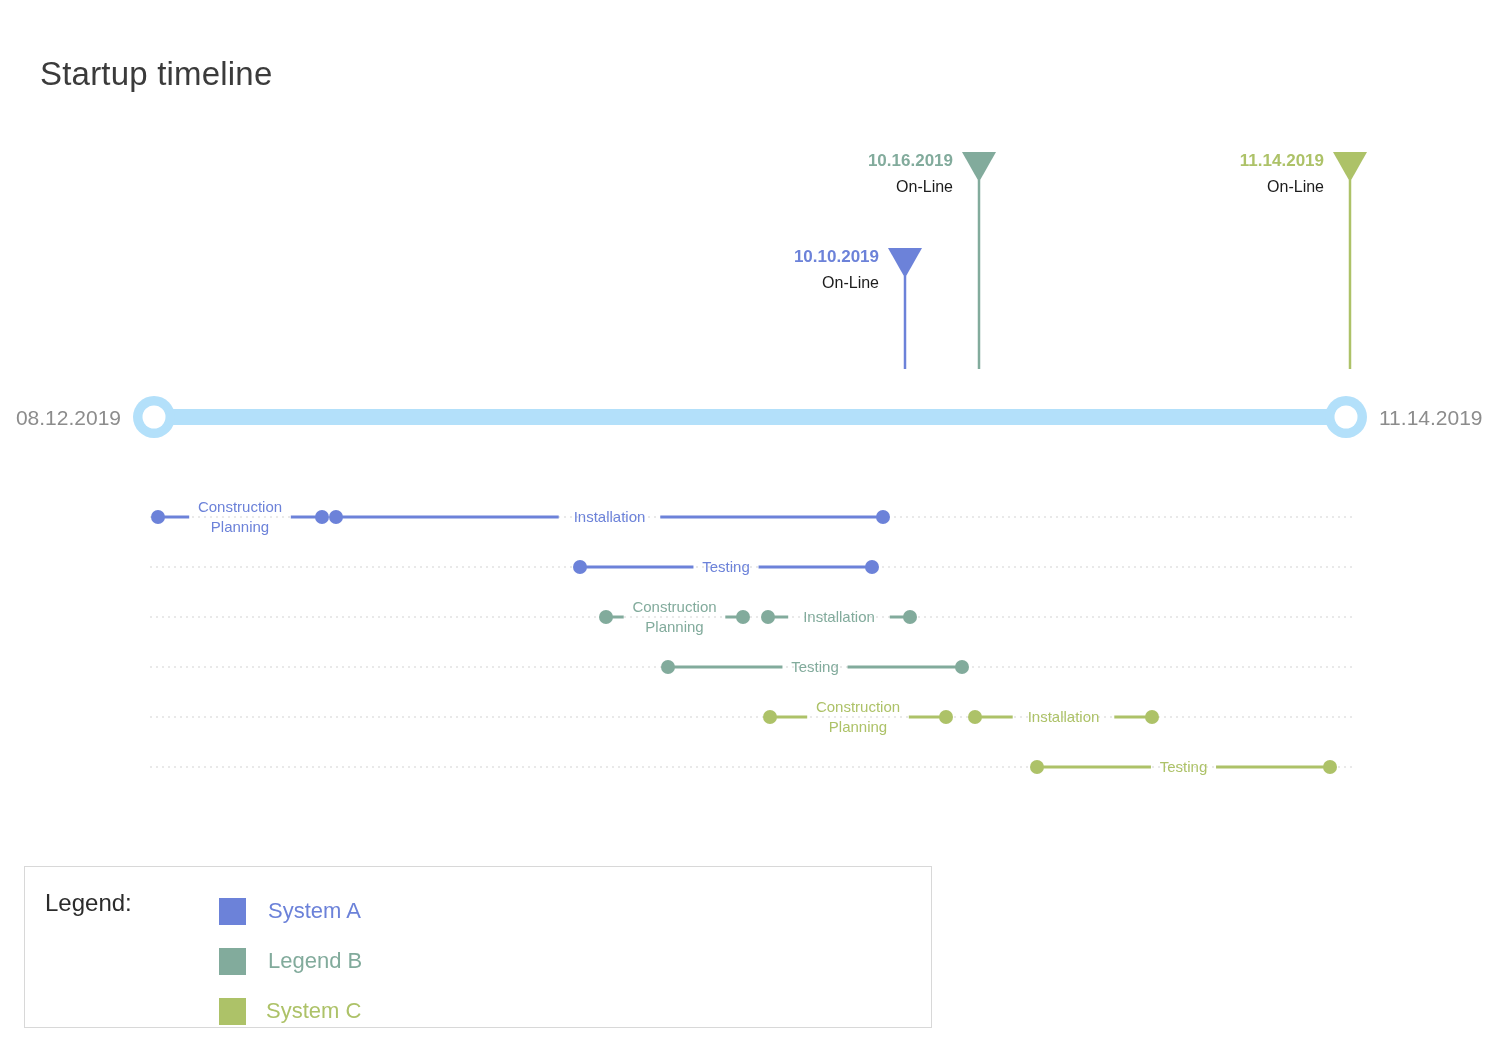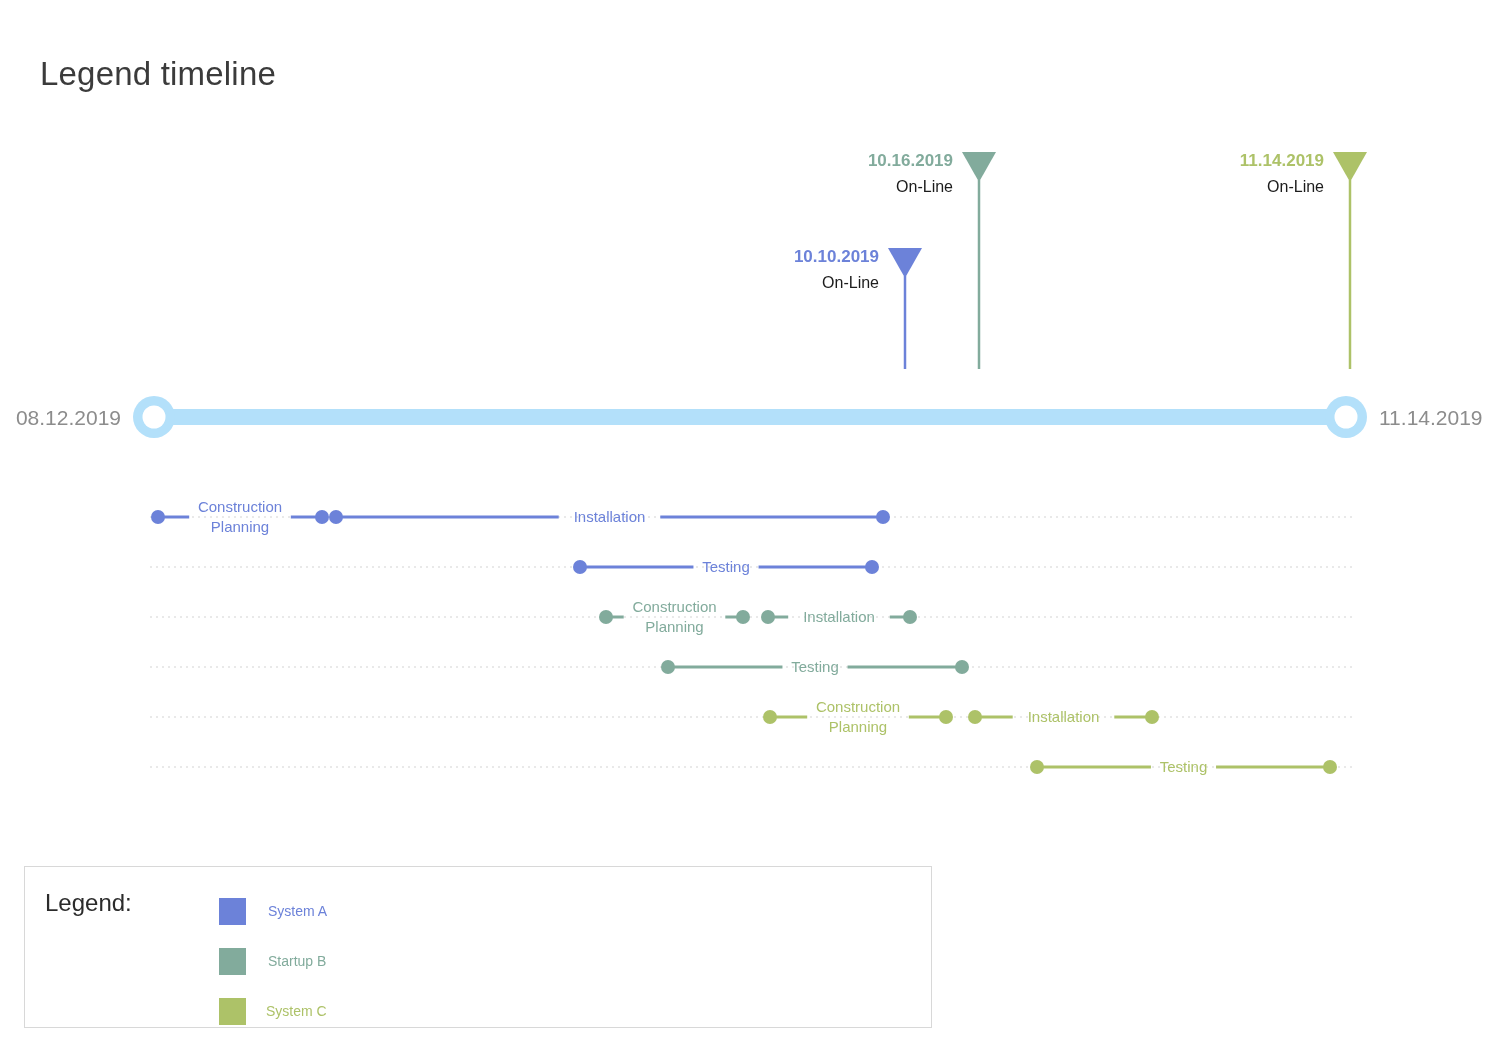--- a/index.html
+++ b/index.html
@@ -61,27 +61,27 @@
     align-items: center;
     height: 50px;
   }
   .legend-swatch {
     width: 27px;
     height: 27px;
     flex: 0 0 27px;
   }
   .legend-text {
     margin-left: 22px;
-    font-size: 14px;
+    font-size: 22px;
   }
 </style>
 </head>
 <body>
 
-<div id="page-title">Legend timeline</div>
+<div id="page-title">Startup timeline</div>
 
 <svg id="chart-svg" width="1500" height="860">
     <g>
       <path d="M 888 248 L 922 248 L 905 278 Z" fill="#6c82d9"></path>
       <line x1="905" y1="276" x2="905" y2="369" stroke="#6c82d9" stroke-width="2.5"></line>
     </g>
     <text x="879" y="262" text-anchor="end" class="ms-date" fill="#6c82d9">10.10.2019</text>
     <text x="879" y="288" text-anchor="end" class="ms-label" fill="#1c1c1c">On-Line</text>
     <g>
       <path d="M 962 152 L 996 152 L 979 182 Z" fill="#82ab9c"></path>
@@ -180,20 +180,20 @@
 
 <div class="legend-box">
   <div class="legend-title">Legend:</div>
   <div class="legend-items">
       <div class="legend-row">
         <div class="legend-swatch" style="background: rgb(108, 130, 217);"></div>
         <div class="legend-text" style="color: rgb(108, 130, 217);">System A</div>
       </div>
       <div class="legend-row">
         <div class="legend-swatch" style="background: rgb(130, 171, 156);"></div>
-        <div class="legend-text" style="color: rgb(130, 171, 156);">Startup B</div>
+        <div class="legend-text" style="color: rgb(130, 171, 156);">Legend B</div>
       </div>
       <div class="legend-row">
         <div class="legend-swatch" style="background: rgb(173, 194, 104);"></div>
         <div class="legend-text" style="color: rgb(173, 194, 104); margin-left: 20px;">System C</div>
       </div>
     </div>
 </div>
 
 </body></html>

